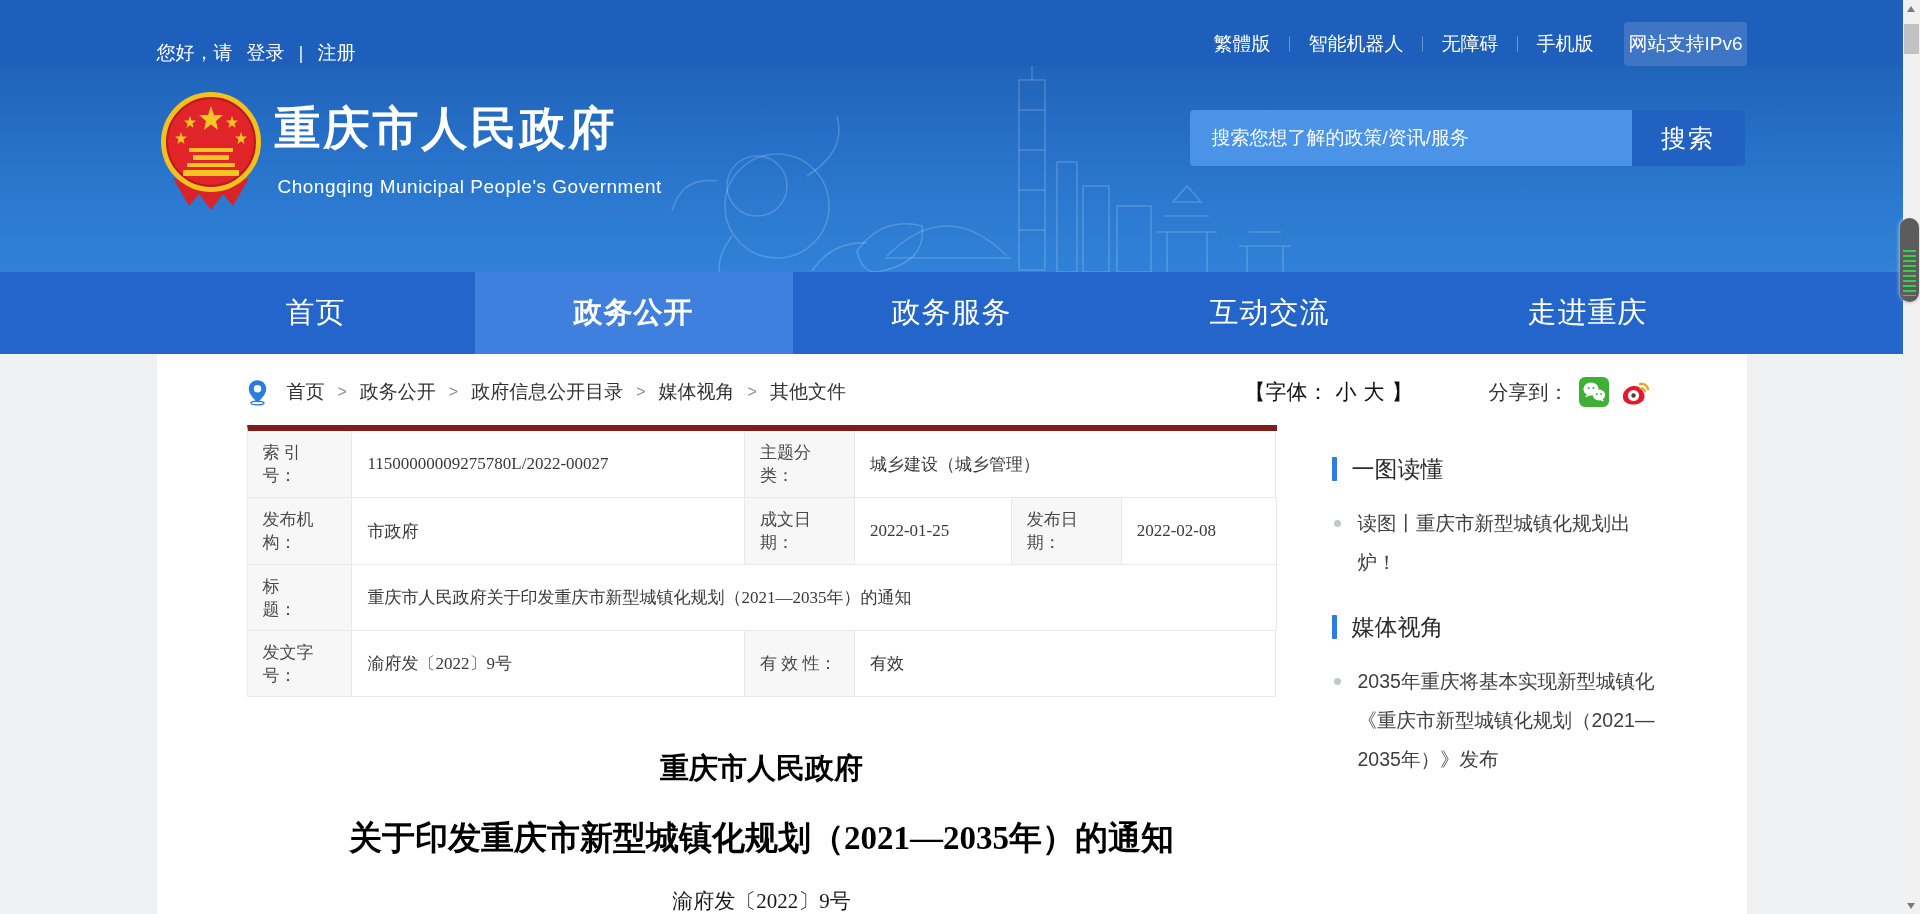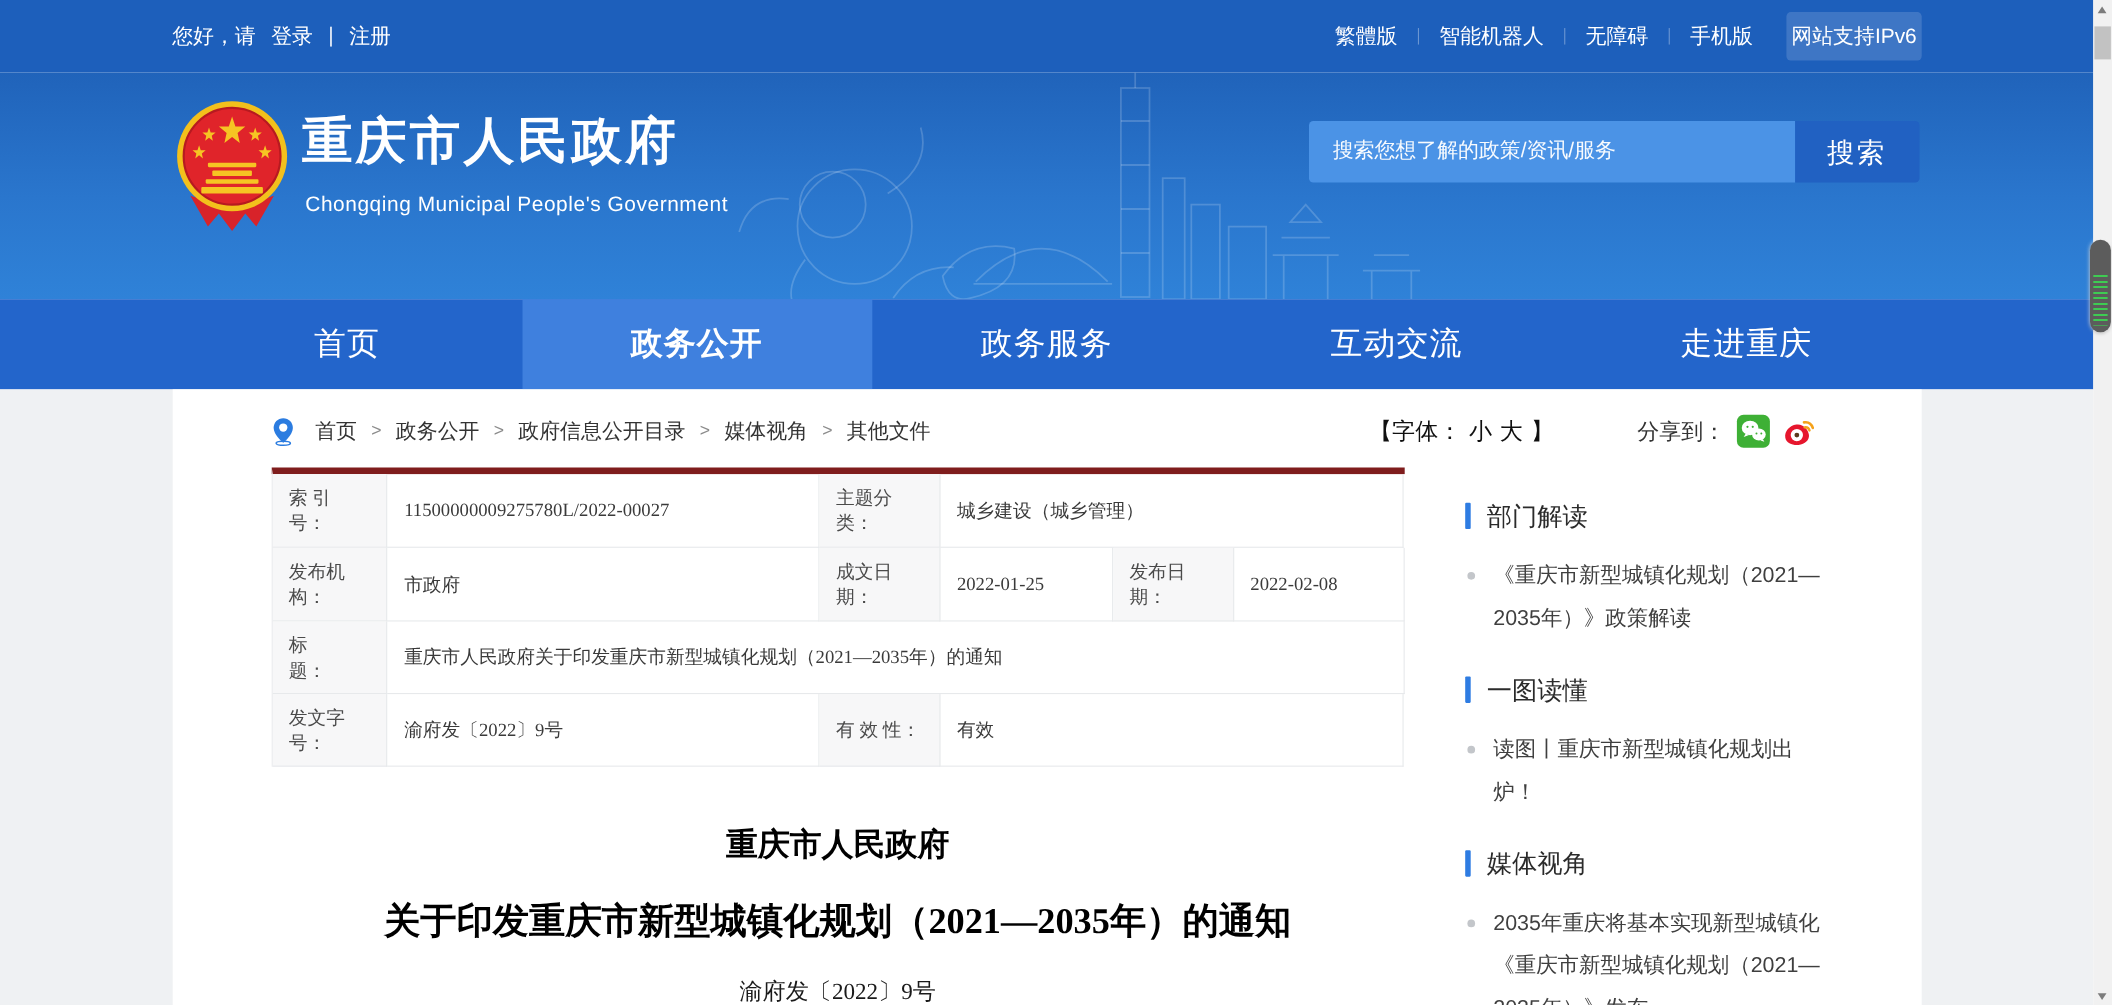--- a/index.html
+++ b/index.html
@@ -1,21 +1,21 @@
 <!DOCTYPE html>
 <html><head>
 <meta charset="utf-8">
 <style>
   * { margin:0; padding:0; box-sizing:border-box; }
   html,body { width:1920px; height:914px; overflow:hidden; }
   body { position:relative; background:#fff; font-family:"Liberation Sans","DejaVu Sans",sans-serif; }
 
   
   .topbar { position:absolute; top:0; left:0; right:17px; height:66px; background:#1d5fbb; }
-  .topbar-inner { width:1590px; height:100%; margin:0 auto; display:flex; align-items:center; justify-content:space-between; color:#fff; font-size:19px; }
+  .topbar-inner { width:1590px; height:100%; margin:0 auto; display:flex; align-items:flex-end; justify-content:space-between; color:#fff; font-size:19px; }
   .tb-left { display:flex; align-items:center; gap:14px; }
   .tb-link { color:#fff; cursor:pointer; }
   .tb-pipe { opacity:.9; }
   .tb-right { display:flex; align-items:center; }
   .tb-item { padding:0 19px; cursor:pointer; position:relative; white-space:nowrap; }
   .tb-item + .tb-item::before { content:""; position:absolute; left:0; top:50%; transform:translateY(-50%); width:1px; height:15px; background:rgba(255,255,255,.35); }
   .ipv6-badge { margin-left:12px; background:rgba(255,255,255,.15); border-radius:4px; padding:9px 4px; cursor:pointer; white-space:nowrap; }
 
   
   .header { position:absolute; top:66px; left:0; right:17px; height:206px; overflow:hidden;
@@ -250,29 +250,20 @@
     <div class="doc-title">
       <div class="doc-t1">重庆市人民政府</div>
       <div class="doc-t2">关于印发重庆市新型城镇化规划（2021—2035年）的通知</div>
       <div class="doc-no">渝府发〔2022〕9号</div>
     </div>
 
     <div class="sidebar">
       <div class="sb-section">
         <div class="sb-title">
           <span class="sb-bar"></span>
-          <span>部门解读</span>
-        </div>
-        <ul class="sb-list">
-          <li class="sb-item">《重庆市新型城镇化规划（2021—2035年）》政策解读</li>
-        </ul>
-      </div>
-      <div class="sb-section">
-        <div class="sb-title">
-          <span class="sb-bar"></span>
           <span>一图读懂</span>
         </div>
         <ul class="sb-list">
           <li class="sb-item">读图丨重庆市新型城镇化规划出炉！</li>
         </ul>
       </div>
       <div class="sb-section">
         <div class="sb-title">
           <span class="sb-bar"></span>
           <span>媒体视角</span>

